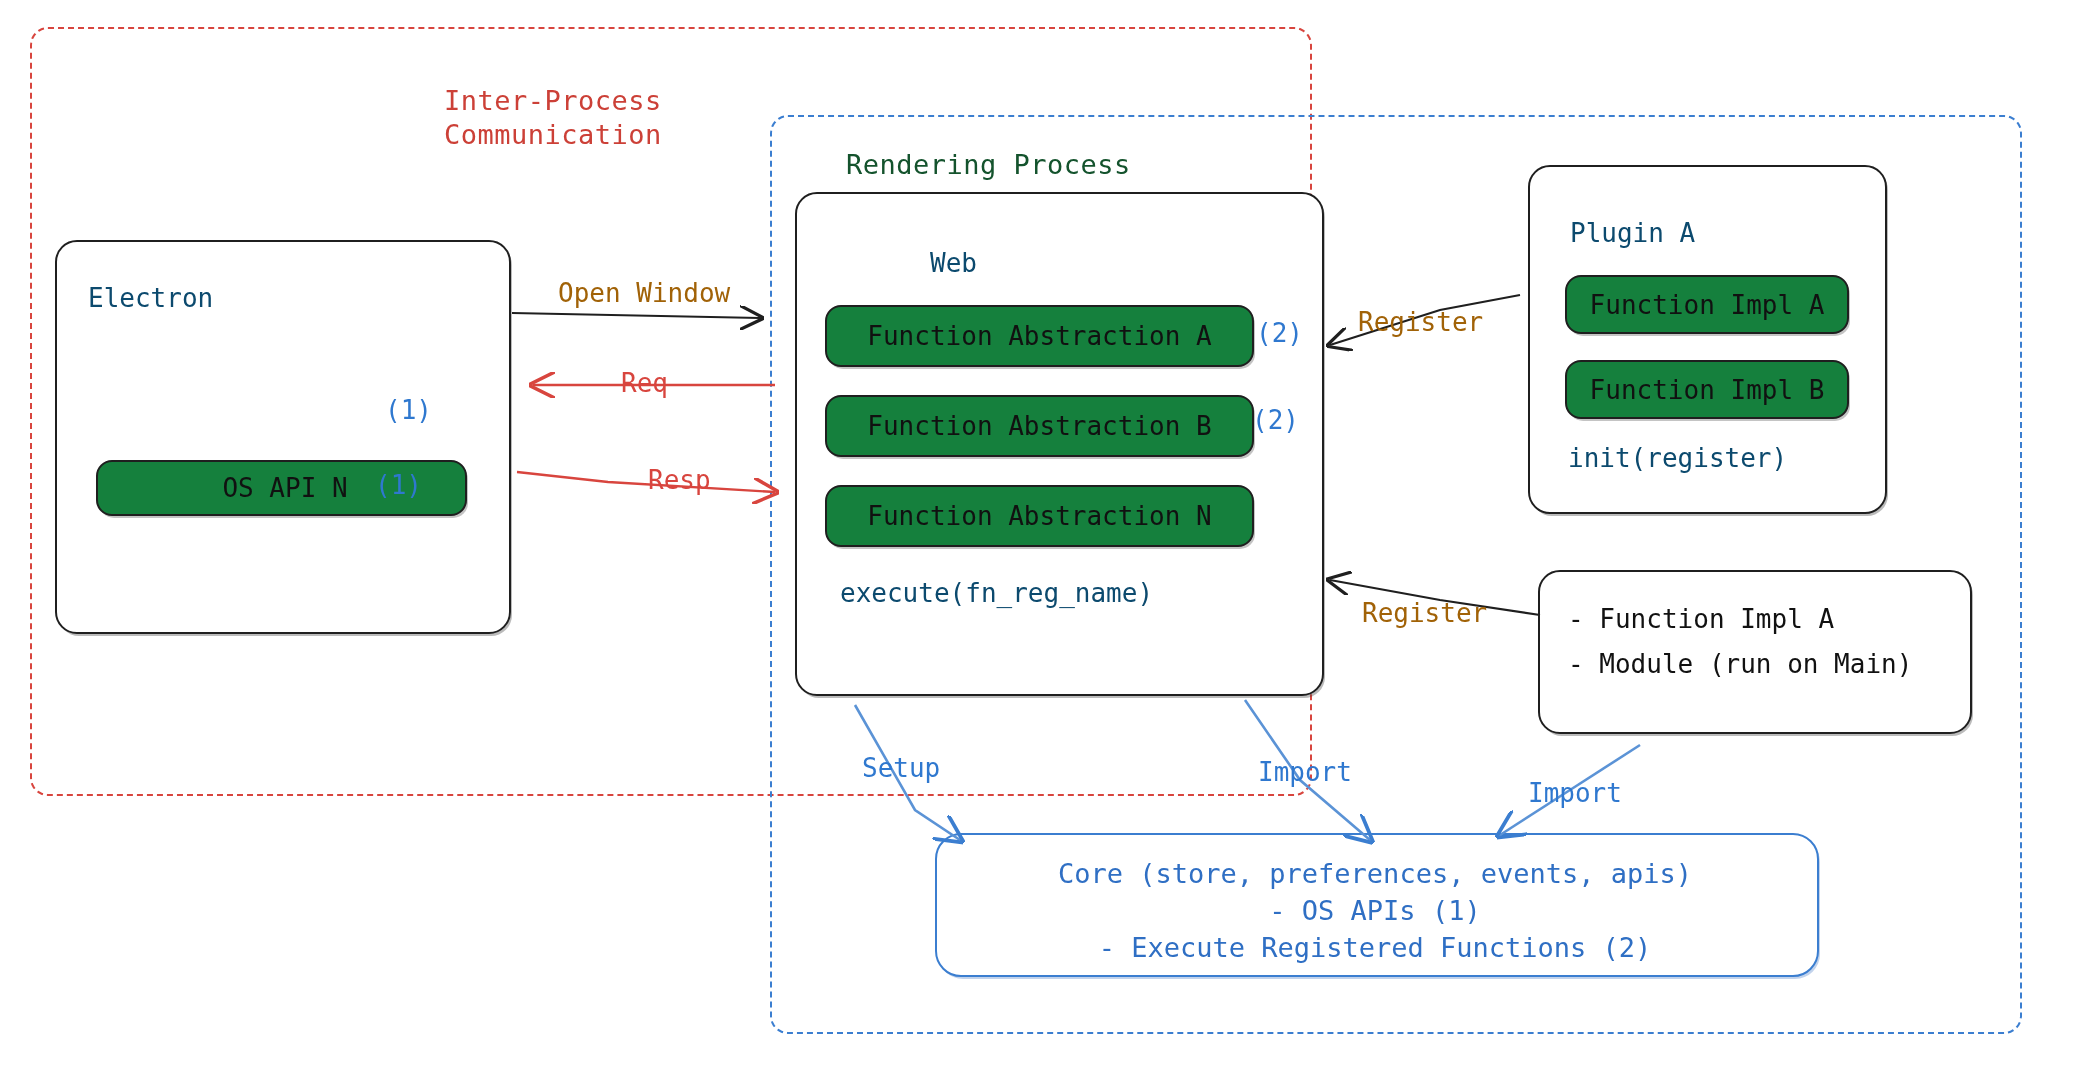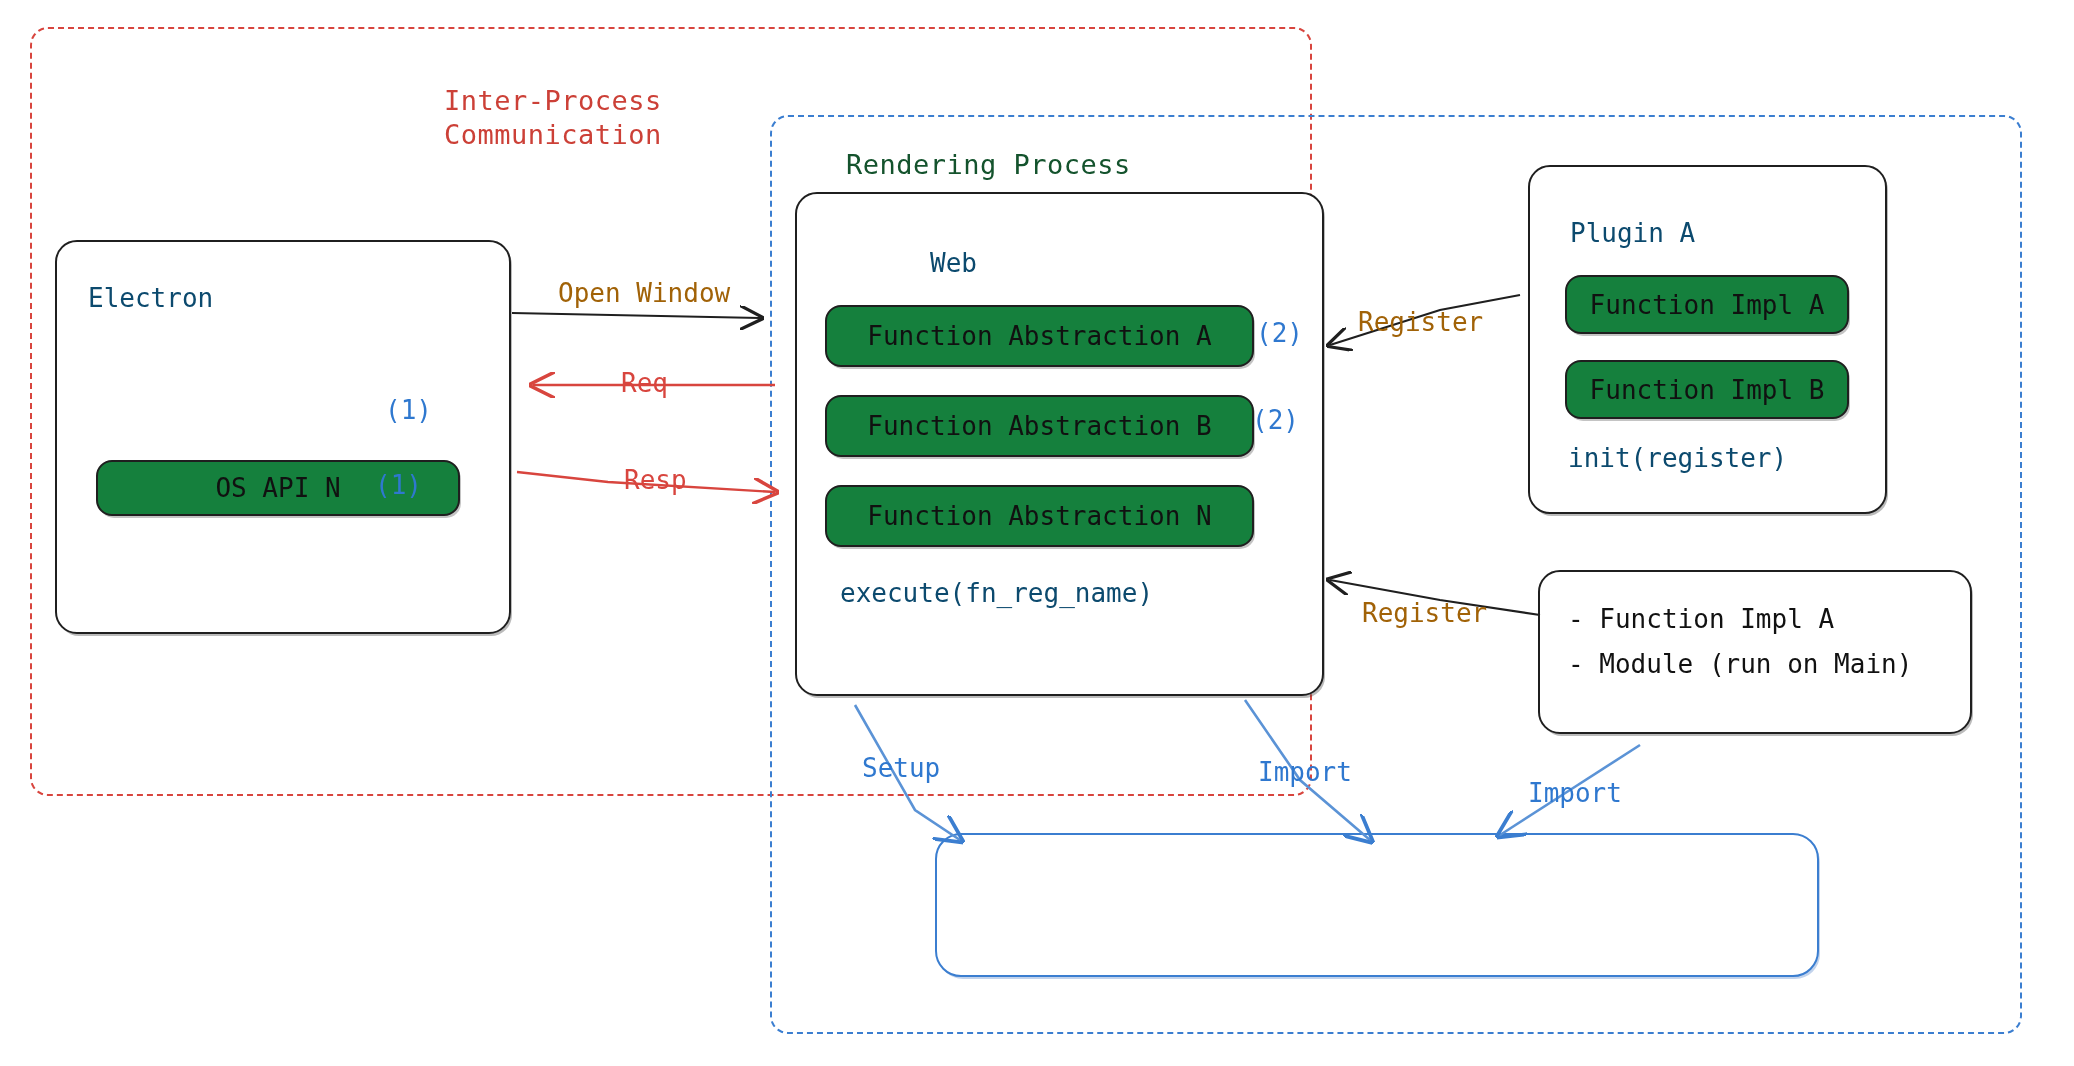--- a/index.html
+++ b/index.html
@@ -27,21 +27,21 @@
   .b-title{position:absolute;font-size:26px;color:#0c4a6e;white-space:pre;}
   .b-text{font-size:26px;color:#111;white-space:pre;line-height:32px;}
   .blue-tag{position:absolute;font-size:26px;color:#2f78cf;white-space:pre;}
 
   
   #electron-box{left:55px;top:240px;width:452px;height:390px;}
   #electron-title{left:88px;top:283px;}
   #osapi-a{left:96px;top:345px;width:360px;height:80px;}
   #osapi-a .b-text{text-align:center;}
   #osapi-a-tag{left:385px;top:395px;}
-  #osapi-n{left:96px;top:460px;width:360px;height:52px;}
+  #osapi-n{left:96px;top:460px;width:360px;height:52px;padding-left:7px;}
   #osapi-n-tag{left:375px;top:470px;}
 
   
   #web-box{left:795px;top:192px;width:525px;height:500px;}
   #web-title{left:930px;top:248px;}
   #fa-a{left:825px;top:305px;width:425px;height:58px;}
   #fa-a-tag{left:1256px;top:318px;}
   #fa-b{left:825px;top:395px;width:425px;height:58px;}
   #fa-b-tag{left:1252px;top:405px;}
   #fa-n{left:825px;top:485px;width:425px;height:58px;}
@@ -65,21 +65,21 @@
   #core-text{position:absolute;left:935px;top:855px;width:880px;text-align:center;
              color:#2f6fc4;font-size:27px;line-height:37px;white-space:pre;}
 
   
   .arrow-label{position:absolute;font-size:26px;white-space:pre;}
   .lbl-black{color:#a16207;}
   .lbl-red{color:#d8453e;}
   .lbl-blue{color:#2f78cf;}
   #lbl-open-window{left:558px;top:278px;}
   #lbl-req{left:621px;top:368px;}
-  #lbl-resp{left:624px;top:465px;}
+  #lbl-resp{left:648px;top:465px;}
   #lbl-register-1{left:1358px;top:307px;}
   #lbl-register-2{left:1362px;top:598px;}
   #lbl-setup{left:862px;top:753px;}
   #lbl-import-1{left:1258px;top:757px;}
   #lbl-import-2{left:1528px;top:778px;}
 
   svg.edges{position:absolute;left:0;top:0;width:2074px;height:1066px;overflow:visible;pointer-events:none;}
 </style>
 </head>
 <body>
@@ -132,20 +132,23 @@
   </div>
   <div class="b-title" id="pluginA-init">init(register)</div>
 
   <div class="box" id="pluginB-box"></div>
   <div id="pluginB-lines">
     <div>- Function Impl A</div>
     <div>- Module (run on Main)</div>
   </div>
 
   <div class="box" id="core-box"></div>
+  <div id="core-text">Core (store, preferences, events, apis)
+- OS APIs (1)
+- Execute Registered Functions (2)</div>
 
   <svg class="edges" viewBox="0 0 2074 1066" xmlns="http://www.w3.org/2000/svg">
     <defs>
       <marker id="ah-black" viewBox="0 0 12 12" refX="10" refY="6" markerWidth="11" markerHeight="11" orient="auto-start-reverse">
         <path d="M0,0 L12,6 L0,12" fill="none" stroke="#1f1f1f" stroke-width="1.6"></path>
       </marker>
       <marker id="ah-red" viewBox="0 0 12 12" refX="10" refY="6" markerWidth="11" markerHeight="11" orient="auto-start-reverse">
         <path d="M0,0 L12,6 L0,12" fill="none" stroke="#d8453e" stroke-width="1.6"></path>
       </marker>
       <marker id="ah-blue" viewBox="0 0 12 12" refX="10" refY="6" markerWidth="11" markerHeight="11" orient="auto-start-reverse">

